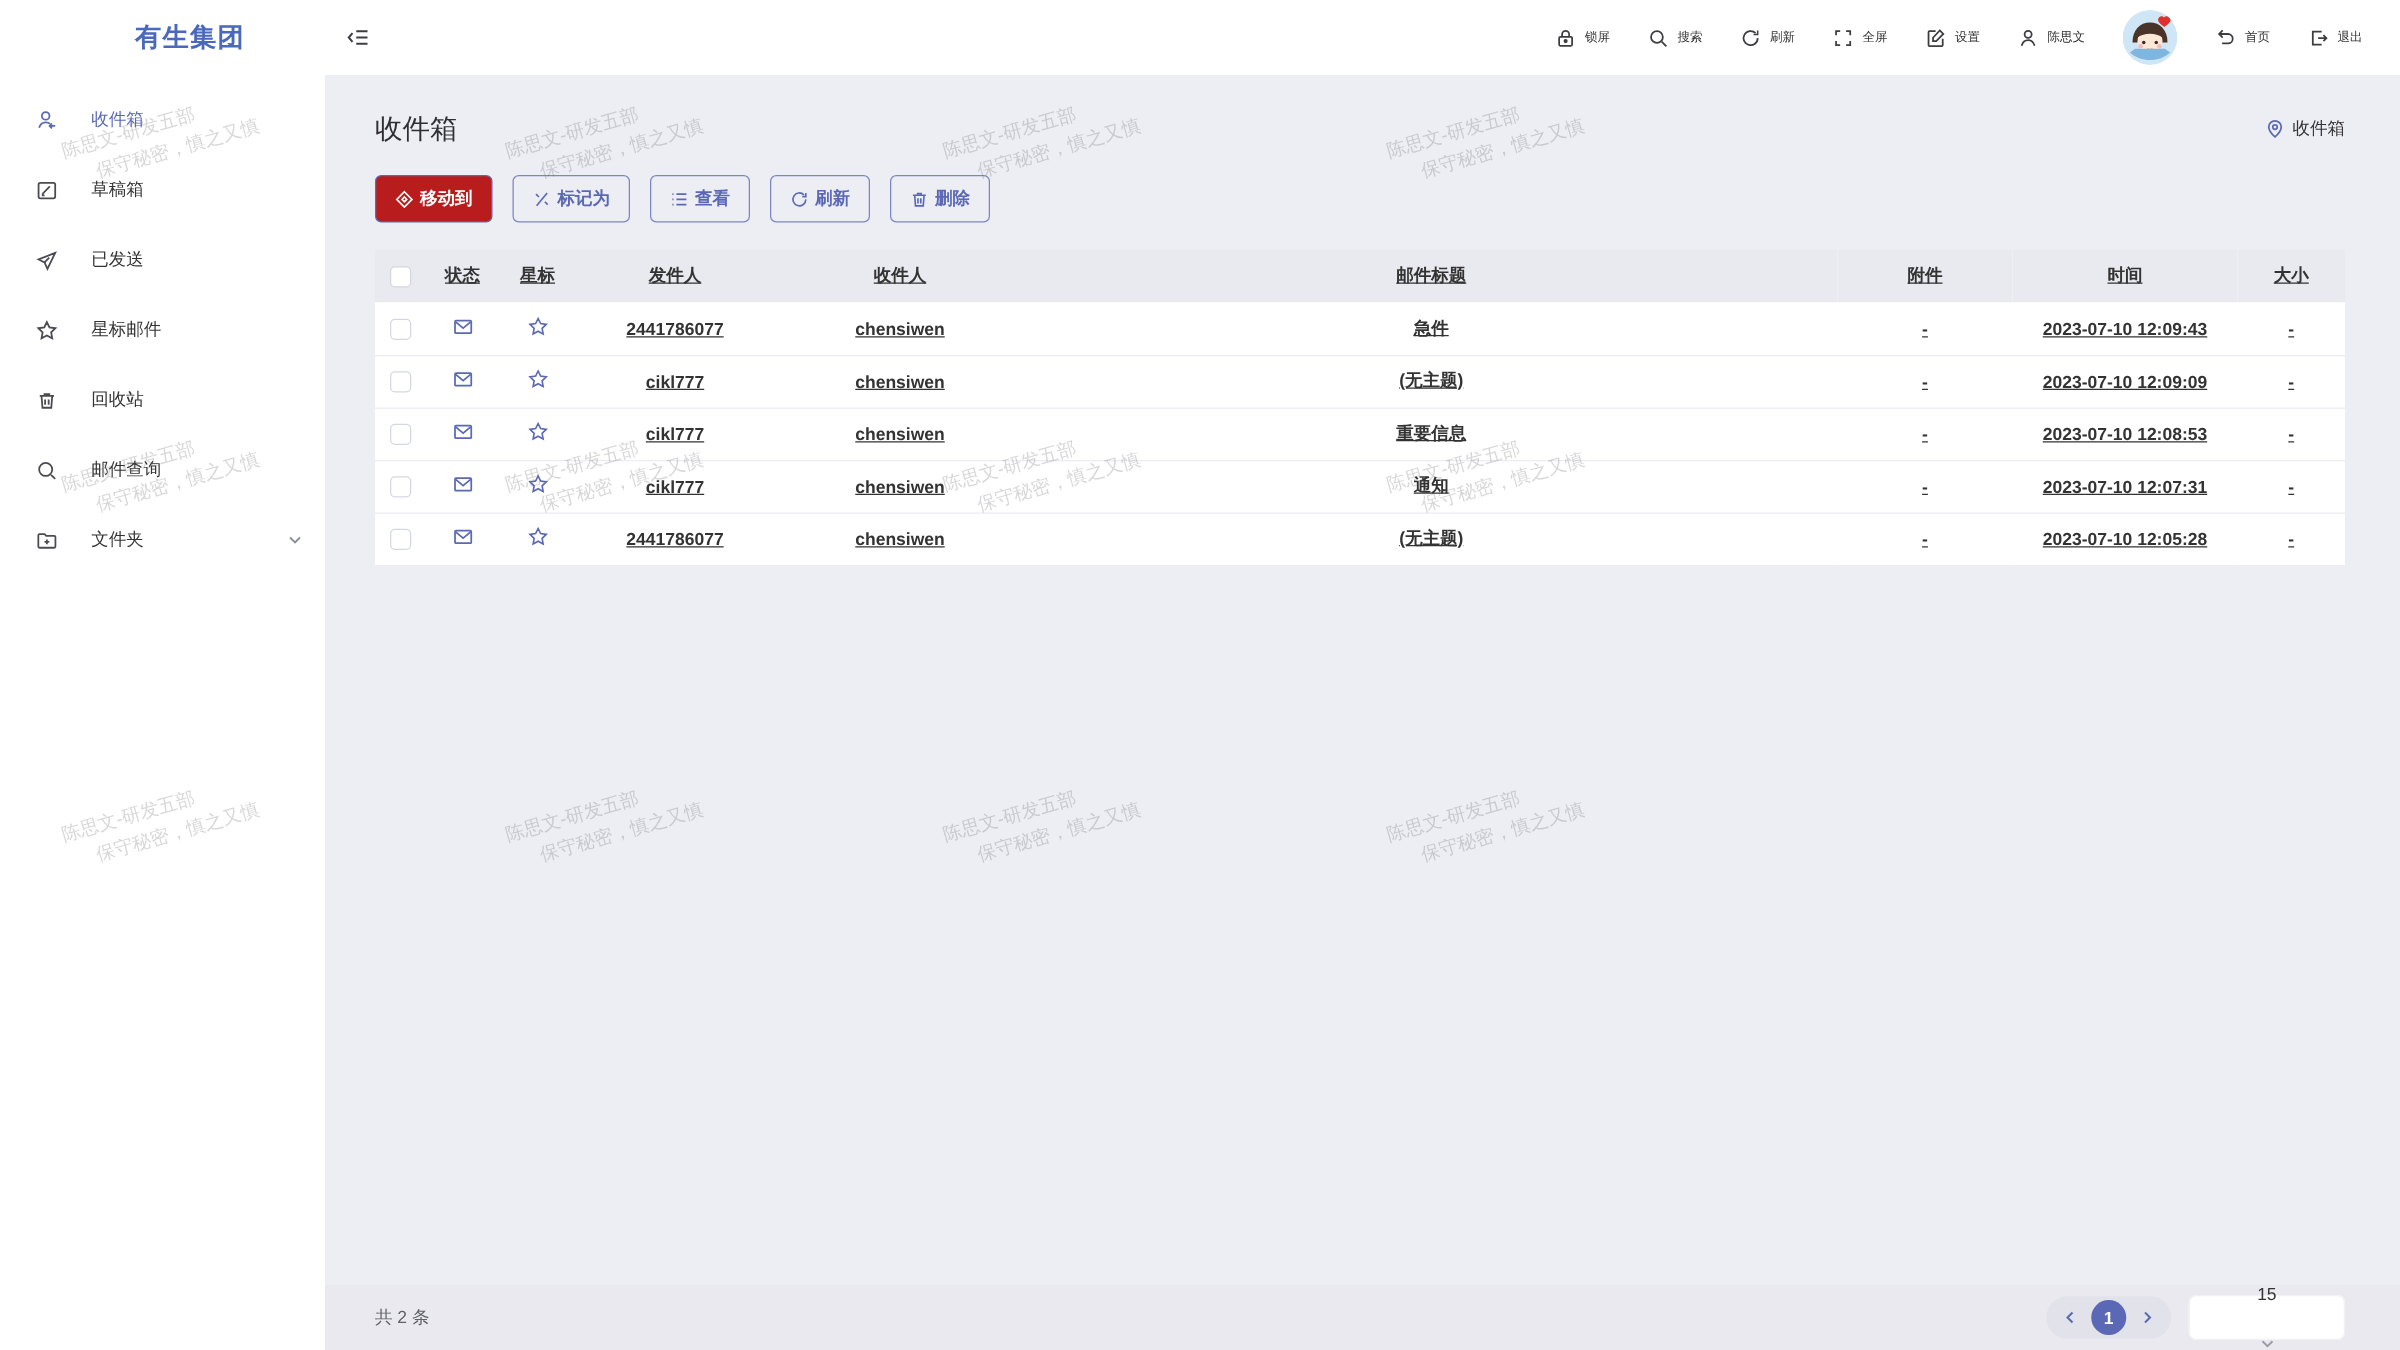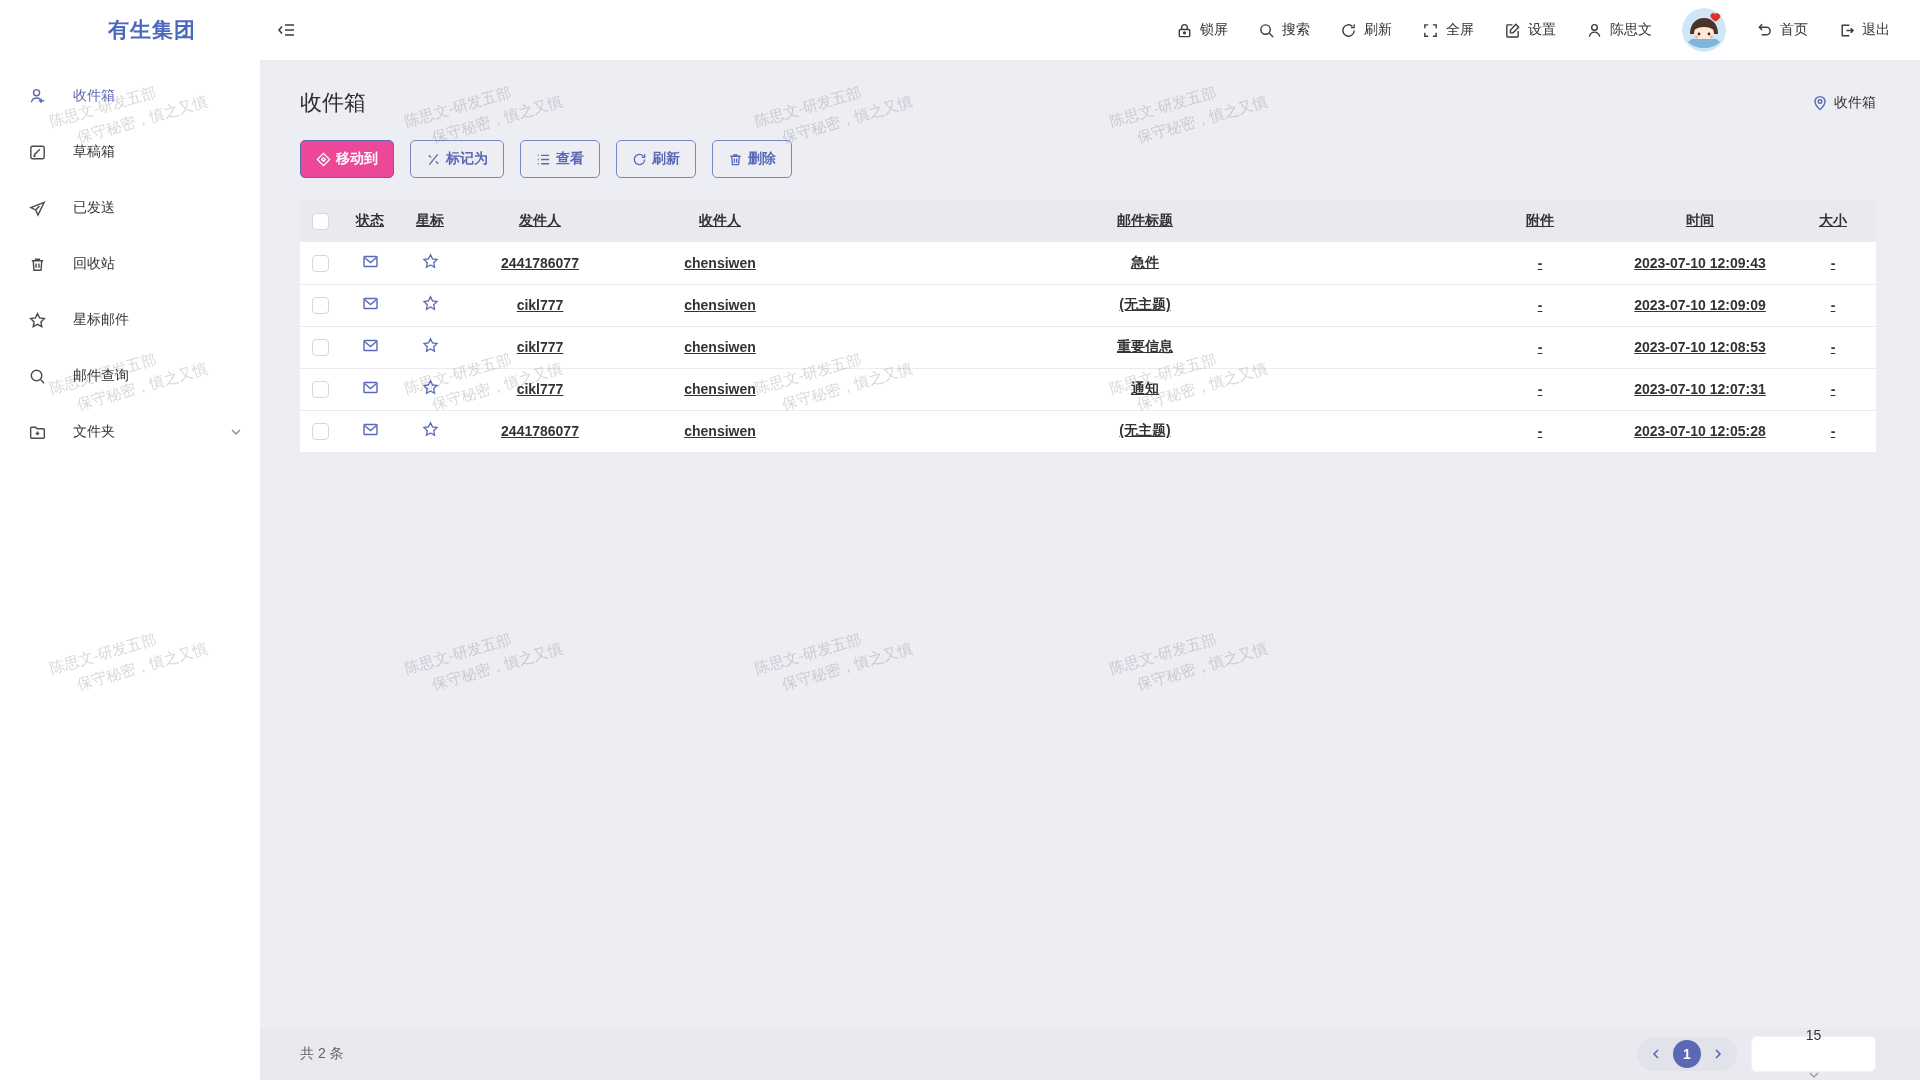--- a/index.html
+++ b/index.html
@@ -16,38 +16,38 @@
     font-size:14px; color:#333; cursor:pointer; }
   .menu-item .mi-icon { width:19px; height:19px; margin-right:26px; color:#4b4b52; flex:none; }
   .menu-item.active, .menu-item.active .mi-icon { color:#5a68b5; }
   .menu-item .chev { margin-left:auto; color:#8a8f99; }
 
   
   .topbar { position:absolute; left:260px; right:0; top:0; height:60px; background:#fff;
     display:flex; align-items:center; padding:0 30px 0 16px; z-index:9; }
   .collapse-btn { color:#3d3d42; cursor:pointer; }
   .topnav { margin-left:auto; display:flex; align-items:center; gap:30px; }
-  .nav-item { display:flex; align-items:center; gap:7px; font-size:14px; color:#333; cursor:pointer; white-space:nowrap; }
+  .nav-item { display:flex; align-items:center; gap:7px; font-size:10px; color:#333; cursor:pointer; white-space:nowrap; }
   .nav-item .ni-icon { width:17px; height:17px; color:#3d3d42; }
   .avatar { width:44px; height:44px; border-radius:50%; overflow:hidden; cursor:pointer; flex:none; }
 
   
   .content { position:absolute; left:260px; top:60px; right:0; bottom:0; background:#ededf4;
     padding:28px 44px 0 40px; }
   .title-row { display:flex; align-items:center; justify-content:space-between; }
   .page-title { font-size:22px; font-weight:500; color:#2f2f33; }
   .breadcrumb { display:flex; align-items:center; gap:6px; font-size:14px; color:#333; cursor:pointer; }
   .breadcrumb .bc-icon { width:16px; height:16px; color:#5a68b5; }
 
   .toolbar { margin-top:22px; display:flex; align-items:center; }
   .btn { height:38px; display:inline-flex; align-items:center; gap:5px; padding:0 15px;
     border-radius:5px; font-size:14px; font-weight:600; cursor:pointer;
     border:1px solid #7b87c5; color:#5a68b5; background:transparent; margin-right:16px; }
   .btn .b-icon { width:15px; height:15px; }
-  .btn.primary { background:#ec4899; border-color:#5a68b5; color:#fff; }
+  .btn.primary { background:#b91c1c; border-color:#5a68b5; color:#fff; }
   .search-box { margin-left:auto; width:380px; height:36px; background:#fff; border:none;
     border-radius:18px; padding:0 18px; font-size:14px; color:#333; outline:none;
     font-family:"Liberation Sans","DejaVu Sans",sans-serif; }
   .search-box::placeholder { color:#b8bcc6; }
 
   
   .mail-table { margin-top:22px; width:1576px; border-collapse:collapse; background:#fff;text-decoration:underline; }
   .mail-table thead tr { background:#e9e9f0; }
   .mail-table th { height:42px; font-size:14px; font-weight:700; color:#333; text-align:center; }
   .mail-table td { height:42px; font-size:14px; font-weight:700; color:#333; text-align:center;
@@ -114,35 +114,35 @@
             <path d="M17 3.5L3 9l5 2.5L10.5 17 17 3.5z"></path>
             <path d="M8 11.5l4-4"></path>
           </svg>
       </span>
       <span>已发送</span>
     </div>
 
     <div class="menu-item">
       <span class="mi-icon">
         <svg viewBox="0 0 20 20" fill="none" stroke="currentColor" stroke-width="1.5">
+            <path d="M10 2.8l2.2 4.5 5 .7-3.6 3.5.9 5-4.5-2.4-4.5 2.4.9-5L2.8 8l5-.7L10 2.8z"></path>
+          </svg>
+      </span>
+      <span>星标邮件</span>
+    </div>
+
+    <div class="menu-item">
+      <span class="mi-icon">
+        <svg viewBox="0 0 20 20" fill="none" stroke="currentColor" stroke-width="1.5">
             <path d="M4 6h12M8 6V4.5h4V6"></path>
             <path d="M5.5 6l.8 10h7.4l.8-10"></path>
             <path d="M8.5 9v4.5M11.5 9v4.5"></path>
           </svg>
       </span>
       <span>回收站</span>
-    </div>
-
-    <div class="menu-item">
-      <span class="mi-icon">
-        <svg viewBox="0 0 20 20" fill="none" stroke="currentColor" stroke-width="1.5">
-            <path d="M10 2.8l2.2 4.5 5 .7-3.6 3.5.9 5-4.5-2.4-4.5 2.4.9-5L2.8 8l5-.7L10 2.8z"></path>
-          </svg>
-      </span>
-      <span>星标邮件</span>
     </div>
 
     <div class="menu-item">
       <span class="mi-icon">
         <svg viewBox="0 0 20 20" fill="none" stroke="currentColor" stroke-width="1.5">
             <circle cx="9" cy="9" r="5.5"></circle>
             <path d="M13.5 13.5L17 17"></path>
           </svg>
       </span>
       <span>邮件查询</span>

